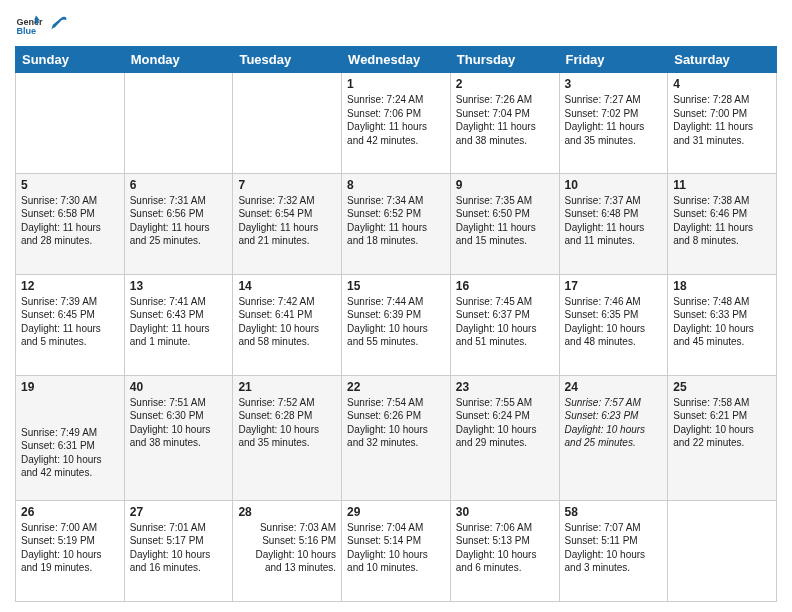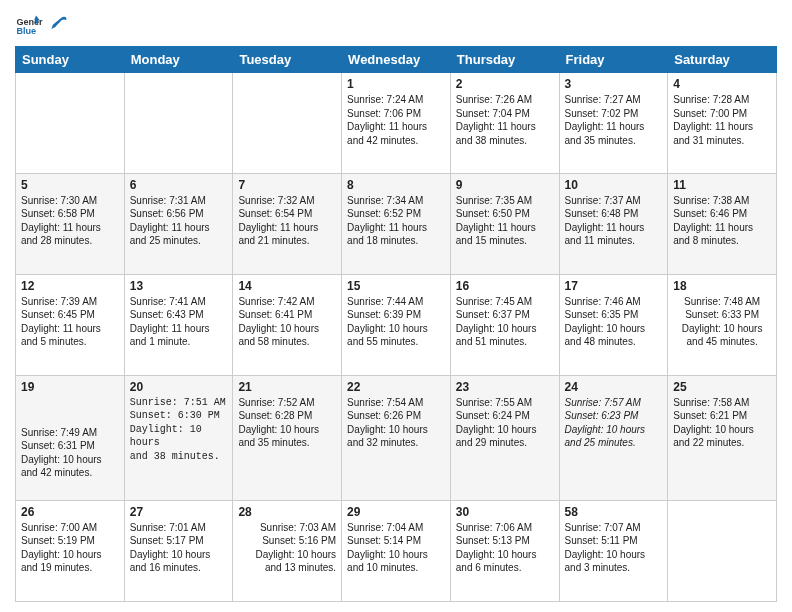--- a/index.html
+++ b/index.html
@@ -260,37 +260,37 @@
           </td>
           <td>
             <span class="day-number">17</span>
             <div class="day-info" style="white-space: pre-line;">Sunrise: 7:46 AM
 Sunset: 6:35 PM
 Daylight: 10 hours
 and 48 minutes.</div>
           </td>
           <td>
             <span class="day-number">18</span>
-            <div class="day-info" style="white-space: pre-line; text-align: center;">Sunrise: 7:48 AM
+            <div class="day-info" style="white-space: pre-line;">Sunrise: 7:48 AM
 Sunset: 6:33 PM
 Daylight: 10 hours
 and 45 minutes.</div>
           </td>
         </tr>
         <tr>
           <td>
             <span class="day-number">19</span>
             <div class="day-info" style="white-space: pre-line; margin-top: 32px;">Sunrise: 7:49 AM
 Sunset: 6:31 PM
 Daylight: 10 hours
 and 42 minutes.</div>
           </td>
           <td>
-            <span class="day-number">20</span>
-            <div class="day-info" style="white-space: pre-line; font-family: Liberation Mono, monospace;">Sunrise: 7:51 AM
+            <span class="day-number">40</span>
+            <div class="day-info" style="white-space: pre-line;">Sunrise: 7:51 AM
 Sunset: 6:30 PM
 Daylight: 10 hours
 and 38 minutes.</div>
           </td>
           <td>
             <span class="day-number">21</span>
             <div class="day-info" style="white-space: pre-line;">Sunrise: 7:52 AM
 Sunset: 6:28 PM
 Daylight: 10 hours
 and 35 minutes.</div>

